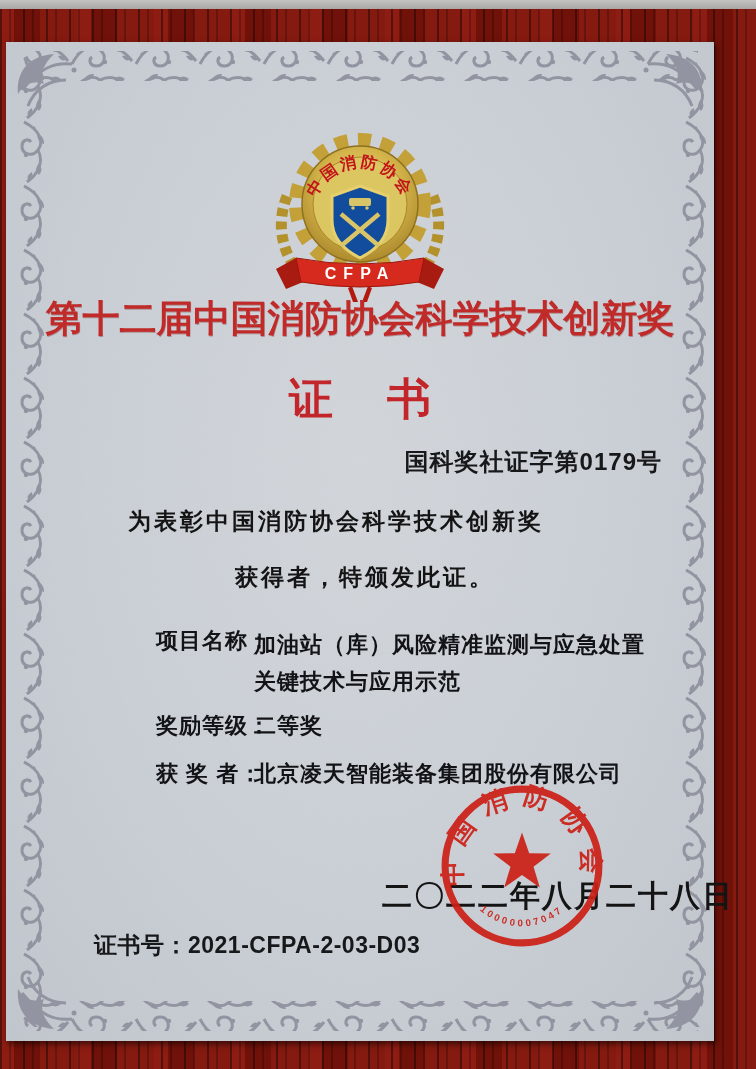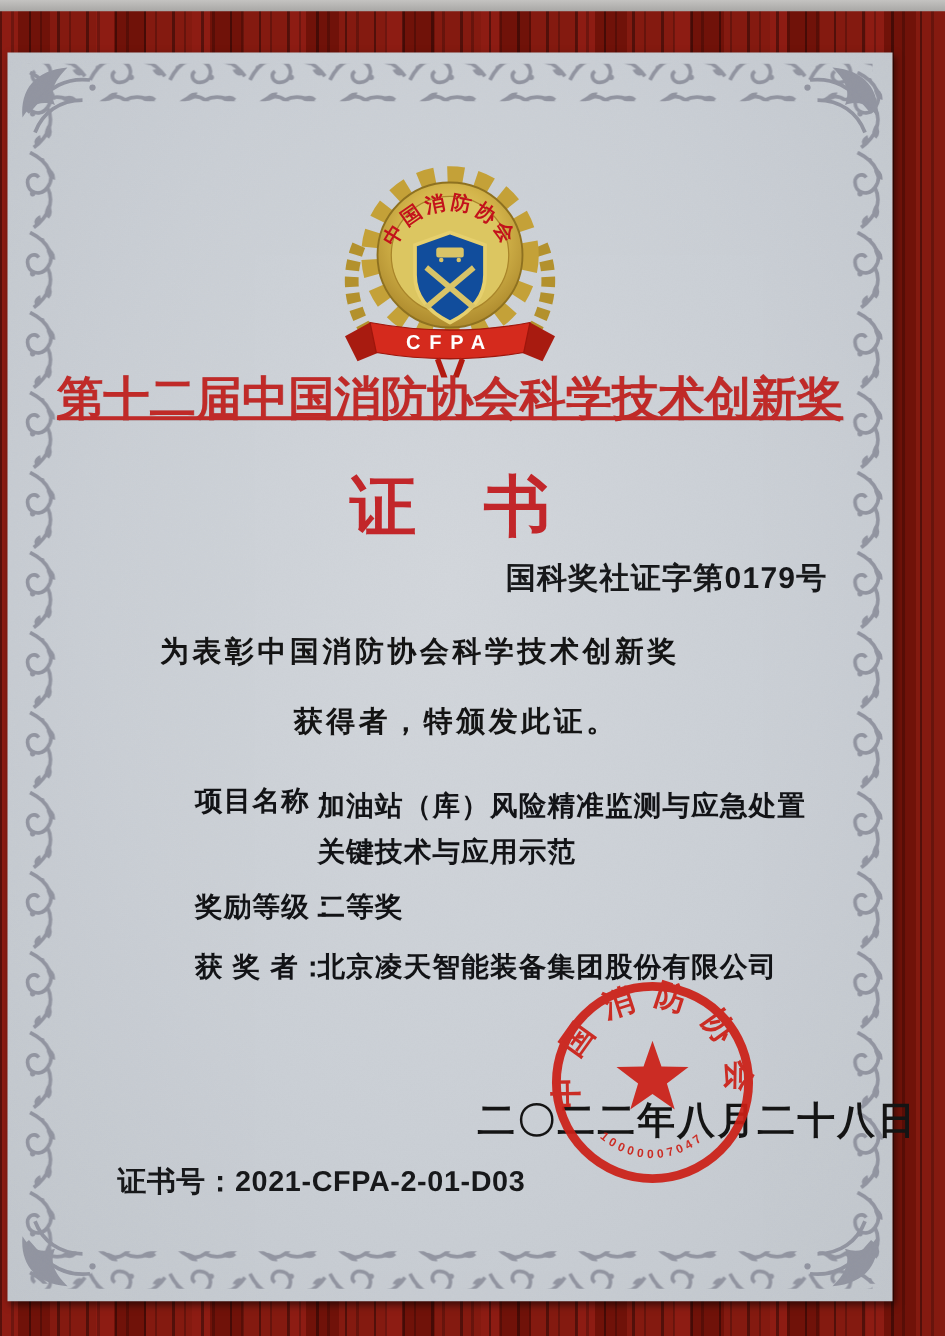--- a/index.html
+++ b/index.html
@@ -32,25 +32,24 @@
   .noise-svg{position:absolute;inset:0;width:100%;height:100%;pointer-events:none;}
   .border-svg{position:absolute;left:0;top:0;width:708px;height:999px;pointer-events:none;}
 
   .emblem{position:absolute;left:254px;top:86px;width:200px;height:176px;}
 
   .title{
     position:absolute;left:0;top:252px;width:708px;text-align:center;
     font-size:37px;font-weight:bold;color:#c02a28;letter-spacing:0px;
     text-shadow:.5px .5px 0 rgba(120,20,20,.35);
     white-space:nowrap;
-    text-decoration:underline;
   }
   .cert-word{
     position:absolute;left:0;top:328px;width:708px;text-align:center;
-    font-size:53px;font-weight:bold;color:#c2262a;
+    font-size:44px;font-weight:bold;color:#c2262a;
     letter-spacing:54px;padding-left:54px;box-sizing:border-box;
     white-space:nowrap;
   }
   .reg-no{
     position:absolute;right:52px;top:404px;
     font-size:24px;font-weight:bold;color:#17181a;letter-spacing:1px;
   }
   .body-text{
     position:absolute;left:76px;top:452px;width:566px;
     font-family:"Liberation Serif", serif;
@@ -207,14 +206,14 @@
     <circle cx="85" cy="85" r="76" fill="none" stroke="#cc1f16" stroke-width="7"></circle>
     <polygon points="85,52 92.1,72.3 113.5,72.7 96.4,85.7 102.6,106.3 85,94 67.4,106.3 73.6,85.7 56.5,72.7 77.9,72.3" fill="#cc1f16"></polygon>
     <text font-size="25" font-weight="bold" fill="#cc1f16" letter-spacing="13" text-anchor="middle">
       <textPath href="#sealTop" startOffset="50%">中国消防协会</textPath>
     </text>
     <text font-size="9.5" font-weight="bold" fill="#cc1f16" letter-spacing="3" text-anchor="middle">
       <textPath href="#sealBot" startOffset="50%">1100000070477</textPath>
     </text>
   </svg>
 
-  <div class="cert-no">证书号：2021-CFPA-2-01-D03</div>
+  <div class="cert-no">证书号：2021-CFPA-2-03-D03</div>
 </div>
 
 </body></html>

